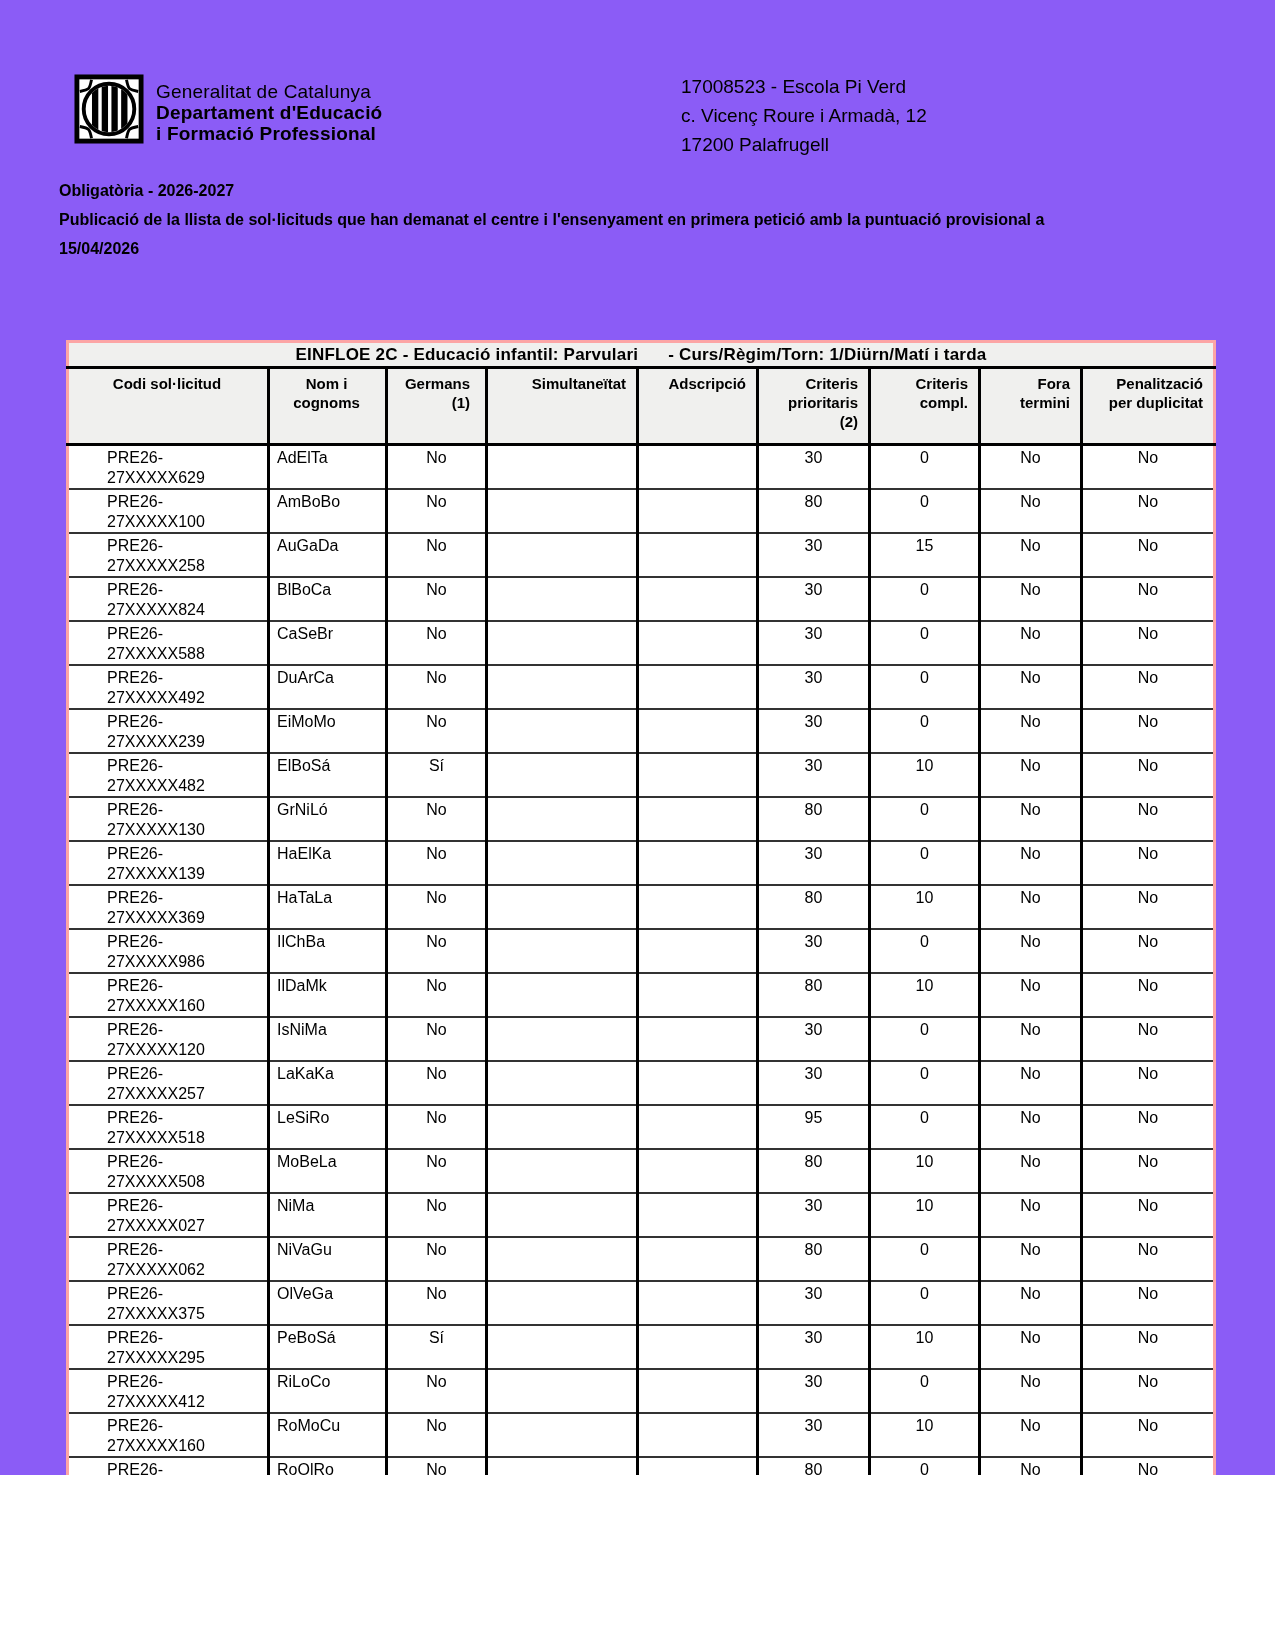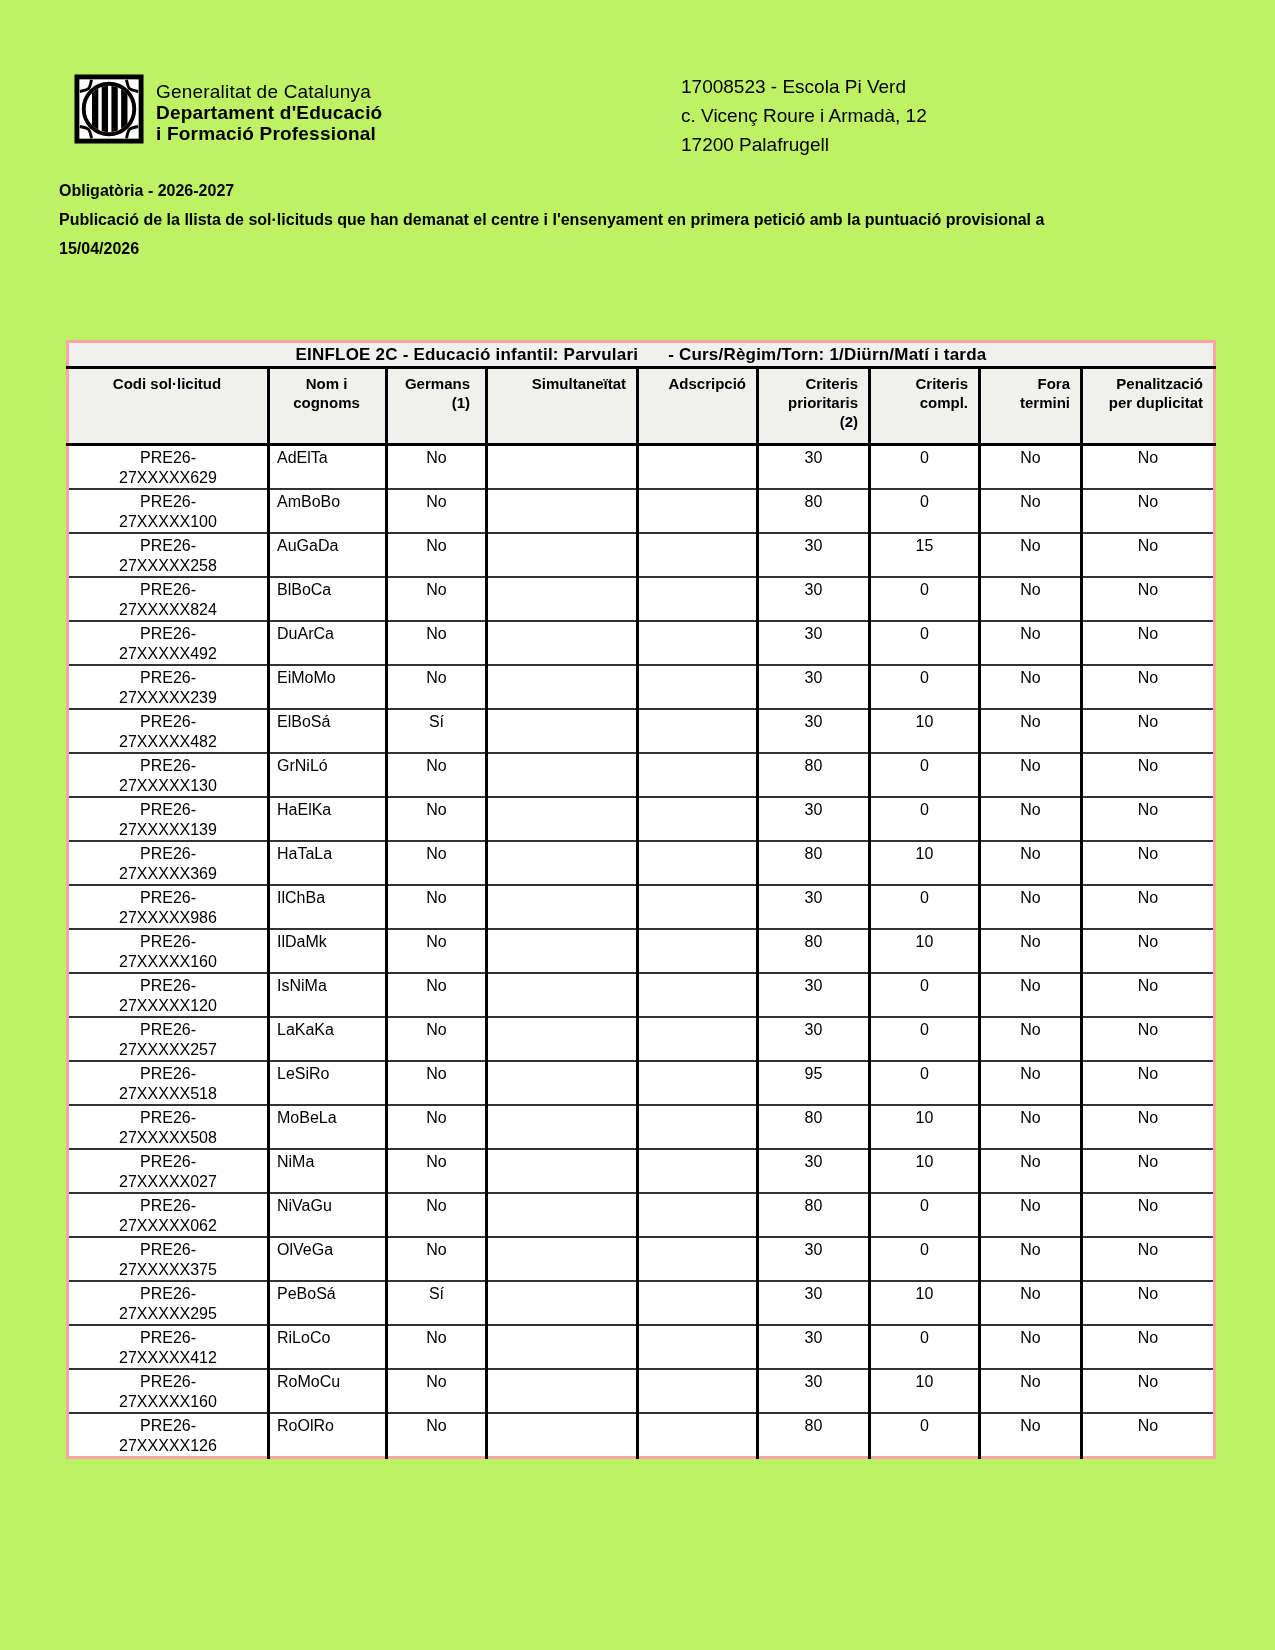--- a/index.html
+++ b/index.html
@@ -1,19 +1,19 @@
 <!DOCTYPE html>
 <html lang="ca"><head>
 <meta charset="utf-8">
 <style>
   * { margin:0; padding:0; box-sizing:border-box; }
   html,body { background:#ffffff; }
   .page {
-    position:relative; width:1275px; height:1650px; margin:0 auto;
-    background:#bef264; color:#000;
+    position:relative; width:1275px; height:1475px; margin:0 auto;
+    background:#8b5cf6; color:#000;
     font-family:"Liberation Sans", sans-serif;
     overflow:hidden;
   }
   
   .brand { position:absolute; left:74px; top:74px; display:flex; align-items:flex-start; gap:12px; }
   .brand-text { font-size:19px; line-height:21px; padding-top:7px; letter-spacing:0.2px; }
   .brand-text .bold { font-weight:bold; }
   
   .school { position:absolute; left:681px; top:72px; font-size:19px; line-height:29px; }
   
@@ -41,21 +41,21 @@
   .head-row th.col-germans { padding-left:15px; padding-right:15px; }
   .tbl tbody td {
     border-left:3px solid #000; border-top:2px solid #333;
     height:42px; vertical-align:top;
     font-size:16px; line-height:20px; text-align:center; padding-top:2px;
     background:#fff;
   }
   .tbl tbody td:first-child { border-left:none; }
   .tbl tbody tr:first-child td { border-top:none; }
   .tbl tbody td.col-nom { text-align:left; padding-left:7px; }
-  .codi-wrap { display:inline-block; max-width:122px; text-align:center; }
+  .codi-wrap { display:inline-block; max-width:122px; text-align:left; }
 </style>
 </head>
 <body>
 
 <div class="page">
 
   <div class="brand">
     <svg viewBox="0 0 72 72" width="70" height="70" aria-hidden="true">
       <rect x="3" y="3" width="66" height="66" fill="#ffffff" stroke="#000000" stroke-width="5"></rect>
       <g stroke="#000000" fill="none" stroke-width="3">
@@ -162,20 +162,31 @@
           <td class="col-nom">BlBoCa</td>
           <td class="col-germans">No</td>
           <td class="col-simultaneitat"></td>
           <td class="col-adscripcio"></td>
           <td class="col-prioritaris">30</td>
           <td class="col-compl">0</td>
           <td class="col-fora">No</td>
           <td class="col-penalitzacio">No</td>
         </tr>
         <tr>
+          <td class="col-codi"><span class="codi-wrap">PRE26-27XXXXX588</span></td>
+          <td class="col-nom">CaSeBr</td>
+          <td class="col-germans">No</td>
+          <td class="col-simultaneitat"></td>
+          <td class="col-adscripcio"></td>
+          <td class="col-prioritaris">30</td>
+          <td class="col-compl">0</td>
+          <td class="col-fora">No</td>
+          <td class="col-penalitzacio">No</td>
+        </tr>
+        <tr>
           <td class="col-codi"><span class="codi-wrap">PRE26-27XXXXX492</span></td>
           <td class="col-nom">DuArCa</td>
           <td class="col-germans">No</td>
           <td class="col-simultaneitat"></td>
           <td class="col-adscripcio"></td>
           <td class="col-prioritaris">30</td>
           <td class="col-compl">0</td>
           <td class="col-fora">No</td>
           <td class="col-penalitzacio">No</td>
         </tr>

